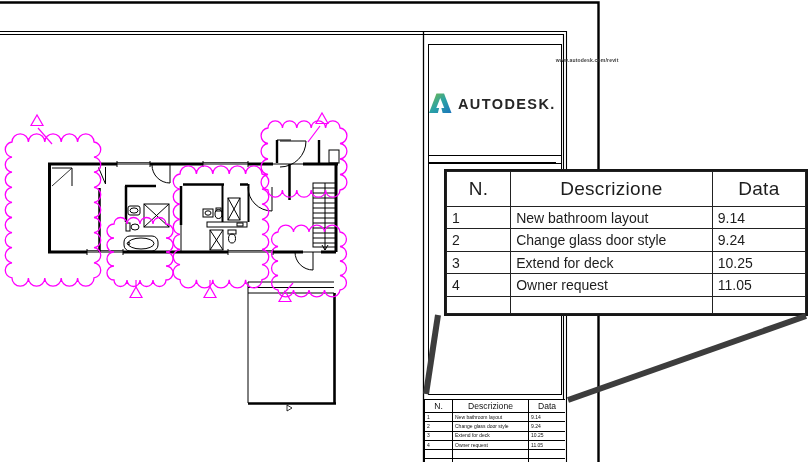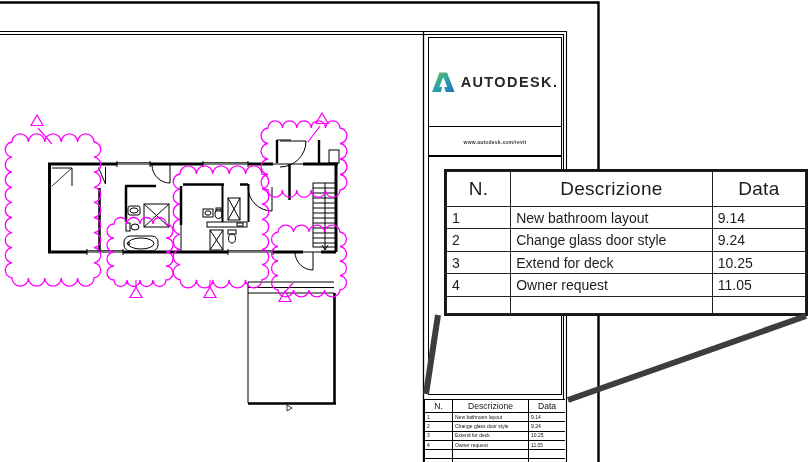--- a/index.html
+++ b/index.html
@@ -3,21 +3,21 @@
 <meta charset="utf-8">
 <style>
   html,body{margin:0;padding:0;background:#fff;}
   body{width:809px;height:462px;position:relative;overflow:hidden;
        font-family:"Liberation Sans",sans-serif;-webkit-font-smoothing:antialiased;}
   .abs{position:absolute;}
   
   #sheet-svg{left:0;top:0;width:809px;height:462px;z-index:1;}
   
   .tb-box{border:1.6px solid #000;background:#fff;box-sizing:border-box;}
-  #logo-box{left:428px;top:37px;width:134px;height:120px;z-index:2;display:flex;flex-direction:column;}
+  #logo-box{left:428px;top:44px;width:134px;height:120px;z-index:2;display:flex;}
   #logo-area{flex:1;display:flex;align-items:center;justify-content:center;gap:6px;border-bottom:1px solid #000;}
   #brand-text{font-size:14.5px;font-weight:700;letter-spacing:1.4px;color:#262626;}
   #url-area{height:29px;display:flex;align-items:center;justify-content:center;}
   #url-text{font-size:5px;color:#3a3a3a;letter-spacing:.2px;font-weight:700;}
   #mid-box{left:428px;top:155px;width:134px;height:240px;z-index:2;background:transparent;}
   
   #callout{left:444px;top:169px;width:364px;height:147px;z-index:4;background:#fff;
            border:2px solid #161616;box-sizing:border-box;}
   #callout table{border-collapse:collapse;width:100%;height:100%;table-layout:fixed;}
   #callout th,#callout td{border:1.4px solid #222;padding:0 0 0 5px;overflow:hidden;white-space:nowrap;

